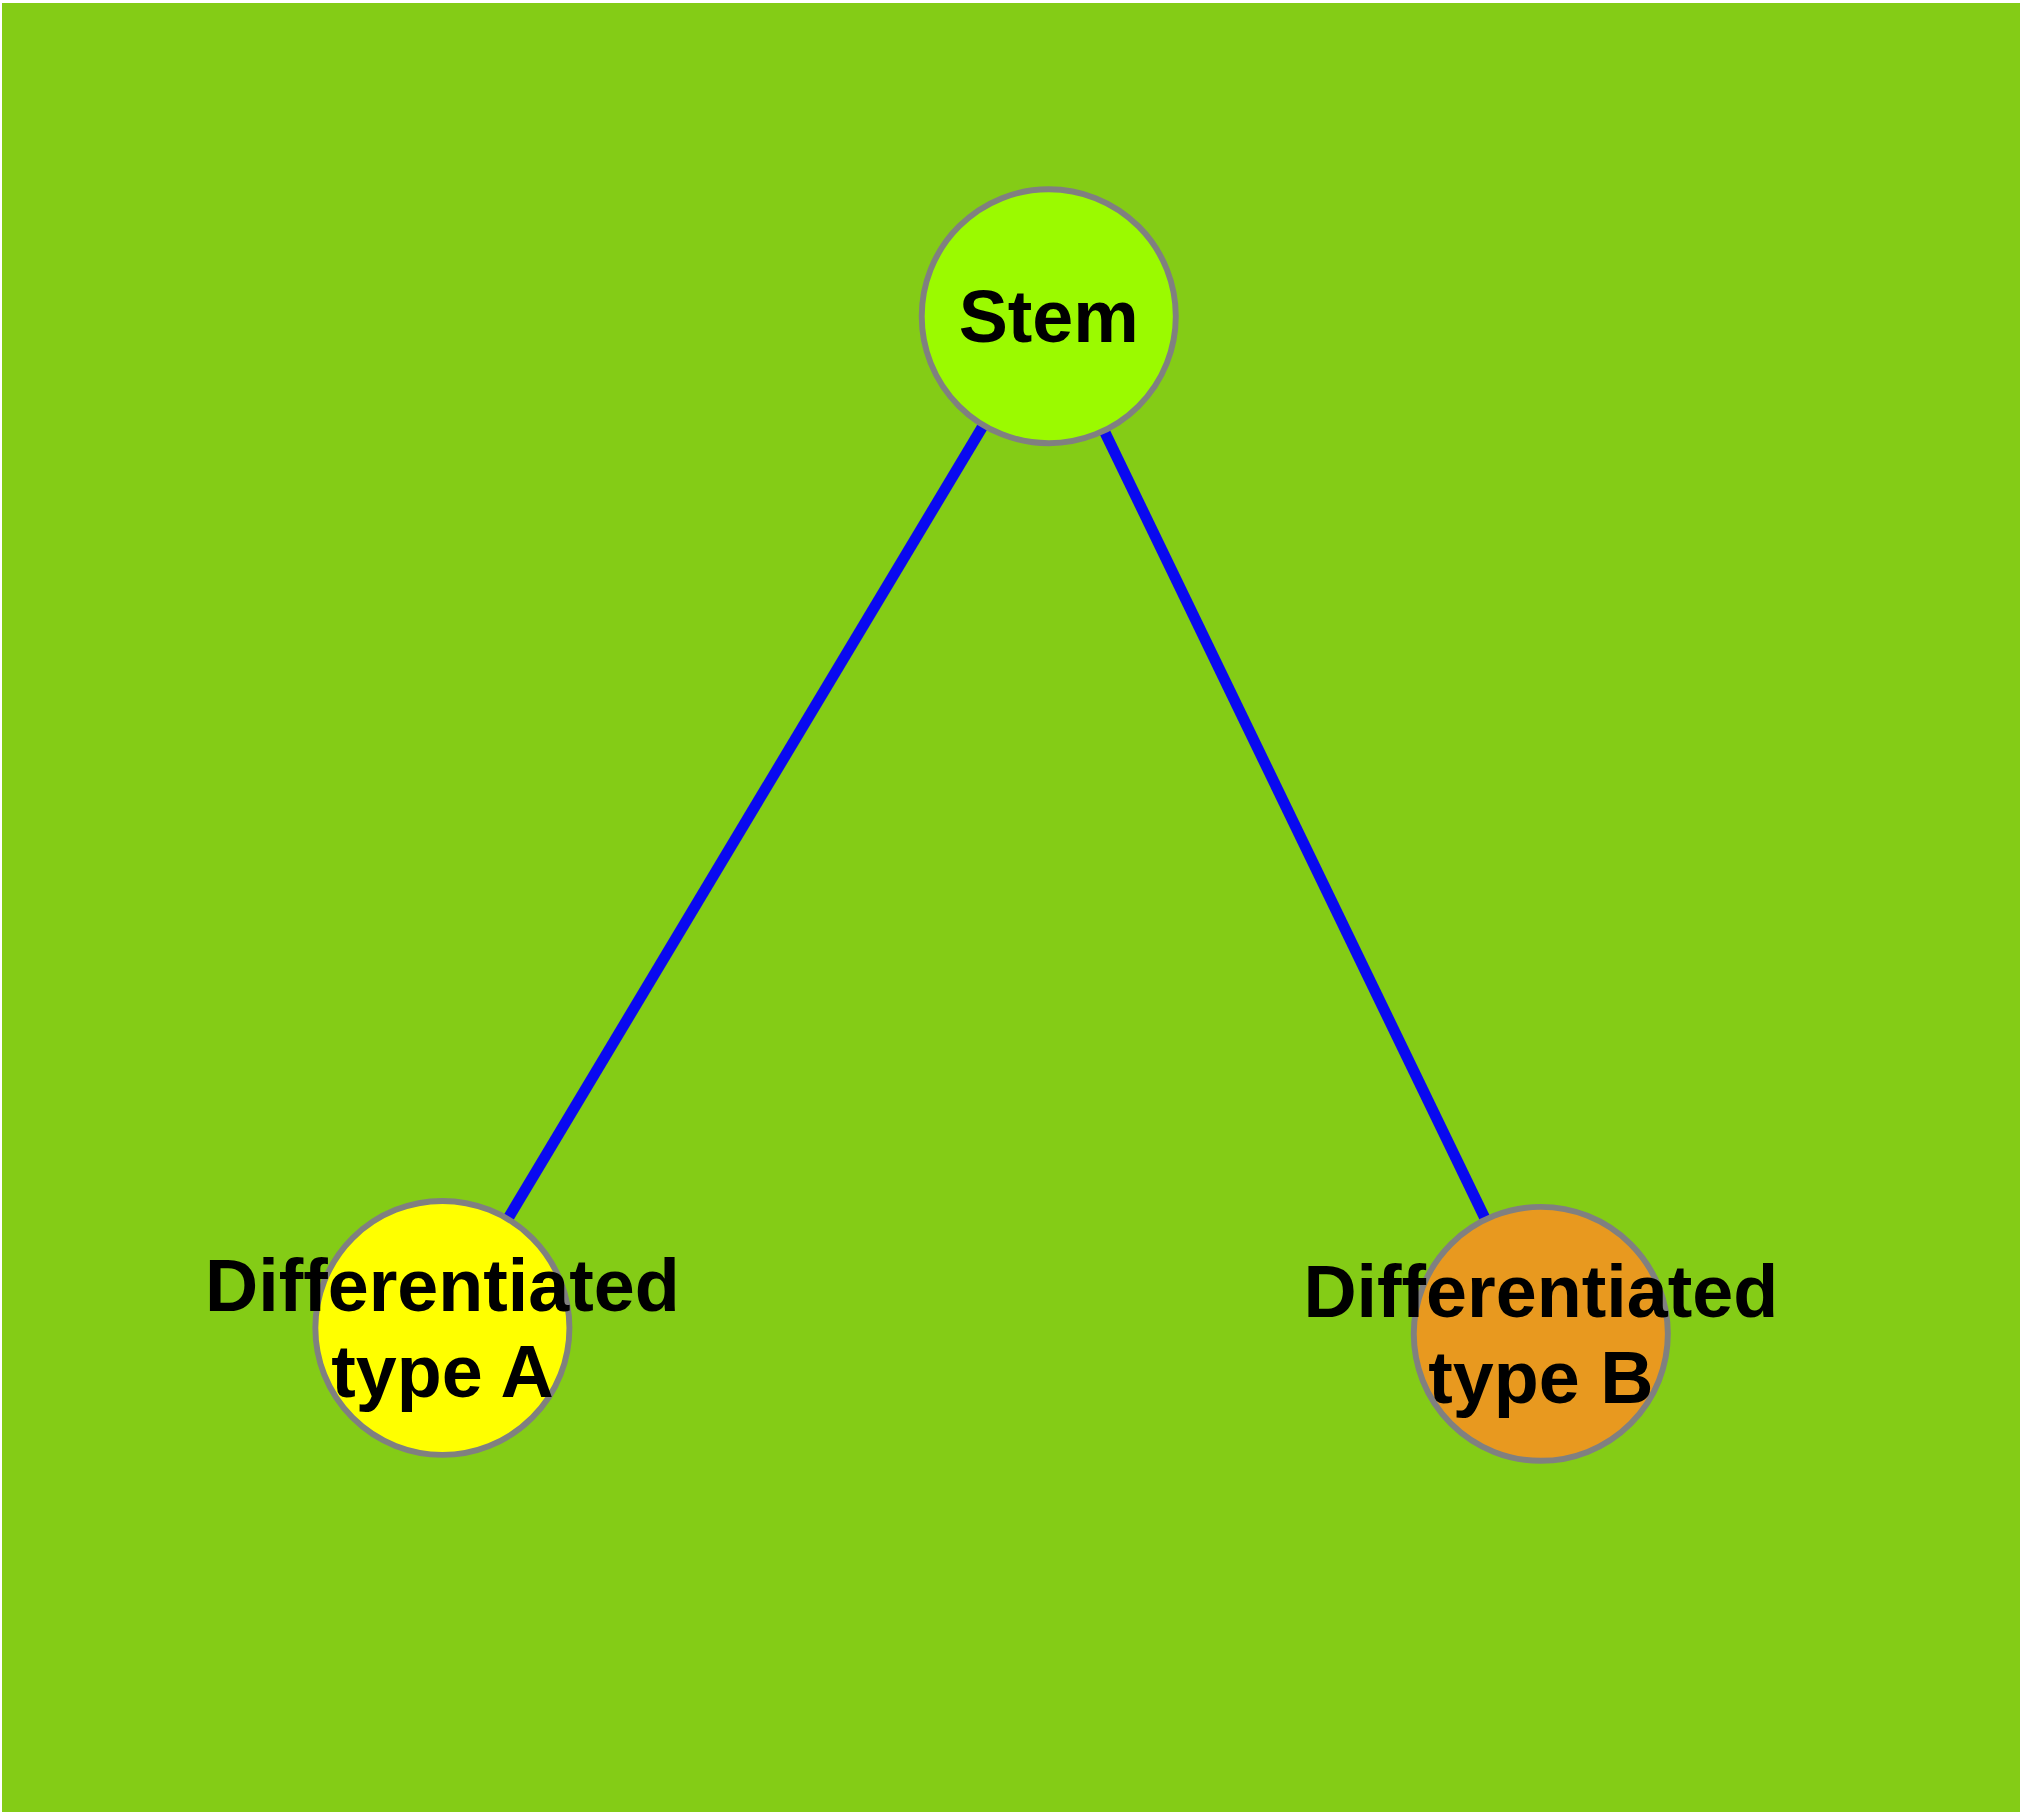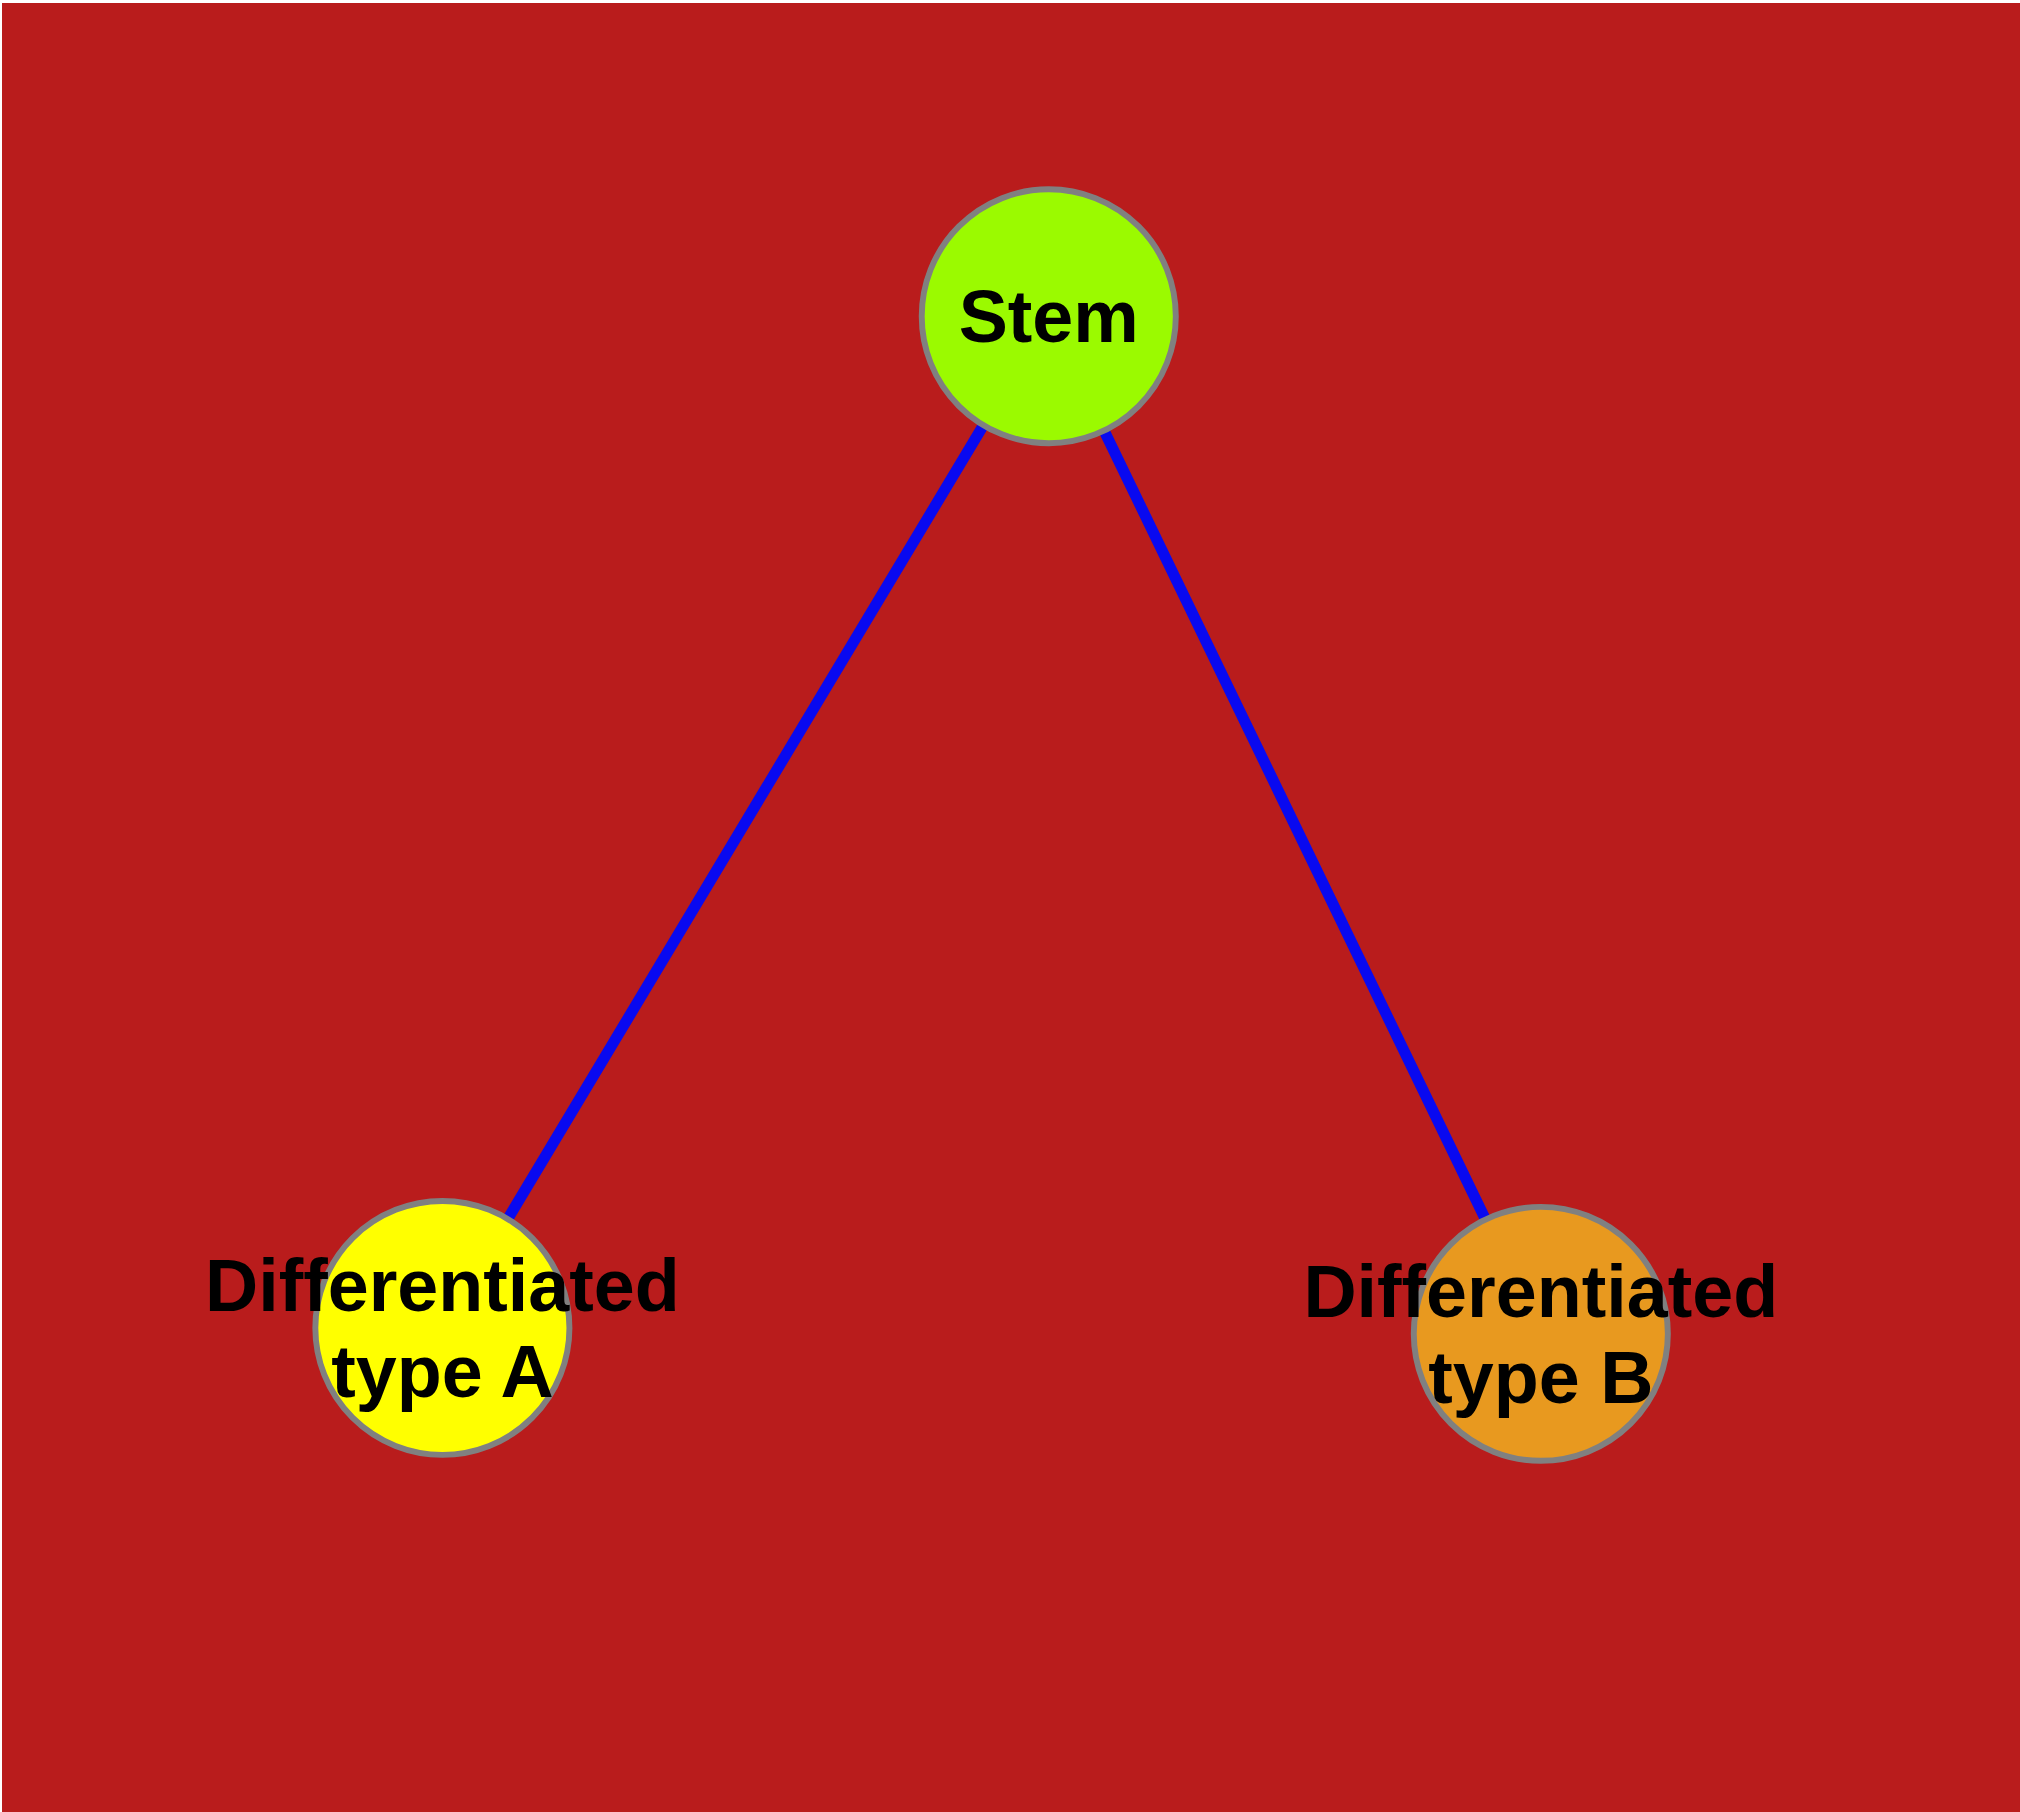--- a/index.html
+++ b/index.html
@@ -38,21 +38,21 @@
     font-family: "Liberation Sans", sans-serif;
     font-weight: 700;
     font-size: 87px;
     text-anchor: middle;
     fill: #000000;
   }
 </style>
 </head>
 <body style="background: rgb(255, 255, 255);">
 
-<div class="canvas" style="background: #b91c1c;">
+<div class="canvas" style="background: #84cc16;">
   <svg class="graph" viewBox="0 0 2384 2138" preserveAspectRatio="none">
     <g>
         <line x1="1236" y1="370" x2="520" y2="1565" class="edge-line" stroke="#0909F0"></line>
         <line x1="1236" y1="370" x2="1817" y2="1572" class="edge-line" stroke="#0909F0"></line>
       </g>
     <g>
         <g>
           <circle cx="1236" cy="370" r="150" class="node-circle" fill="#9BFA00" stroke="#808080"></circle>
           <text x="1236" y="401" class="node-label" fill="#000000">Stem</text>
         </g>

